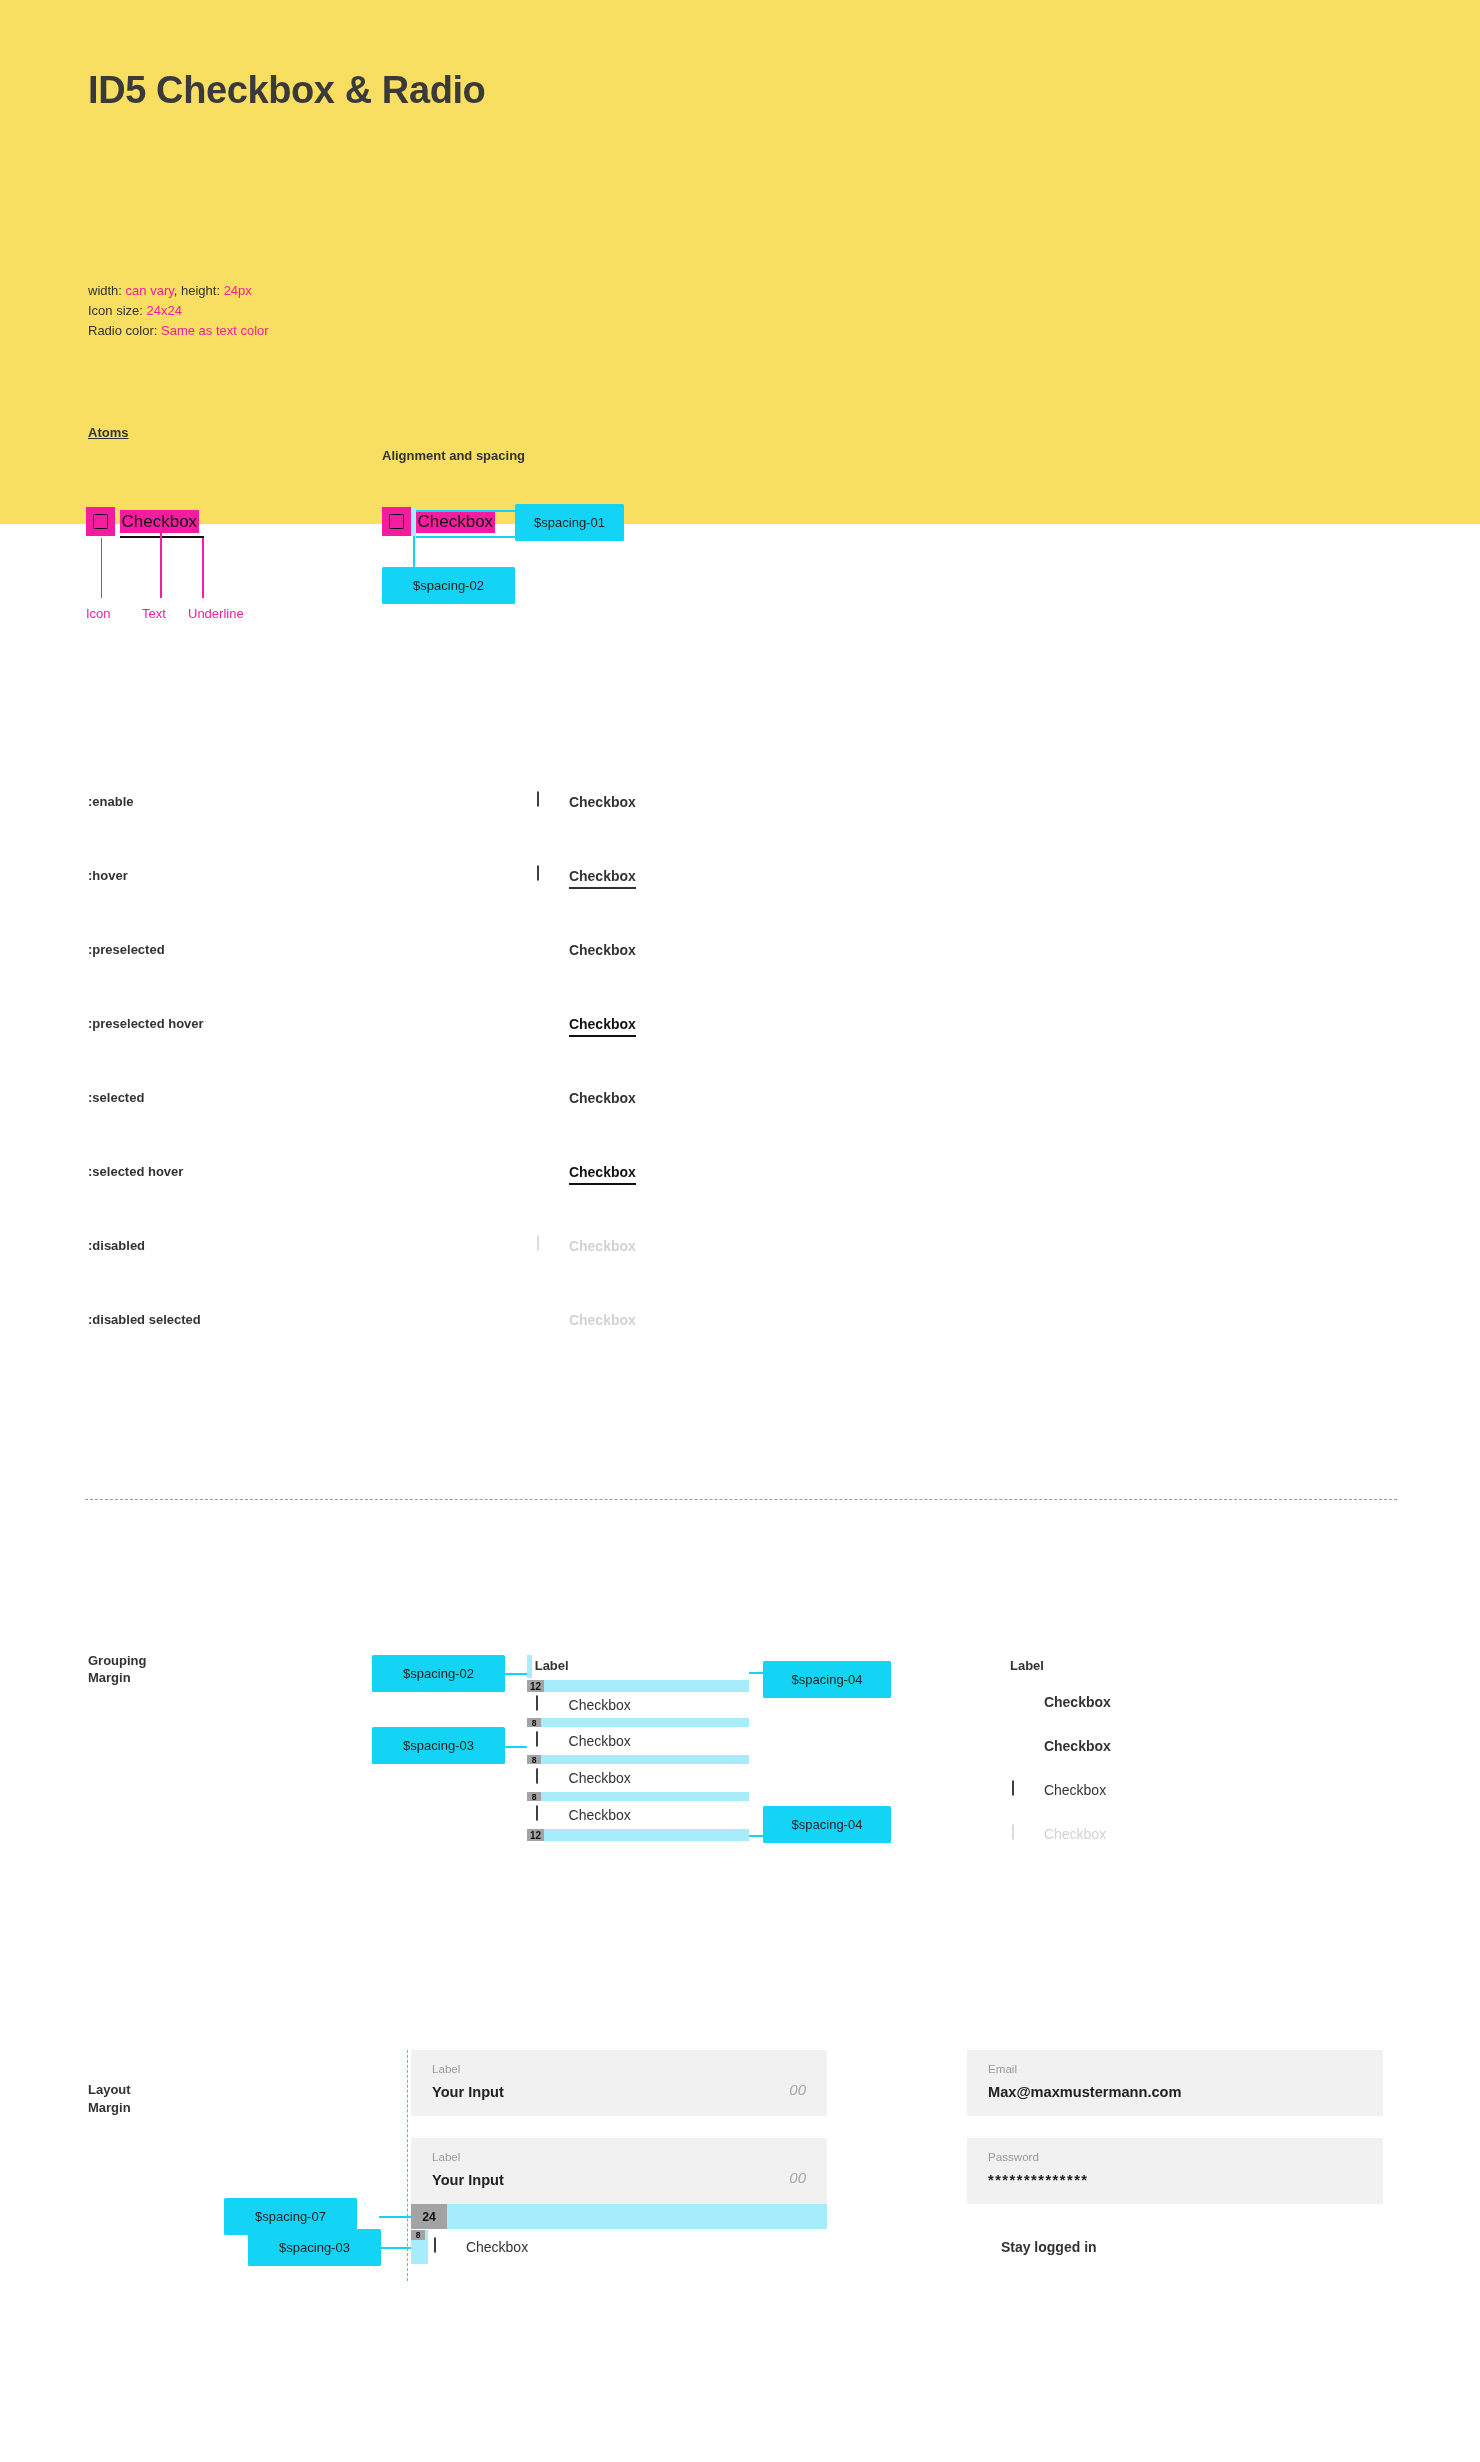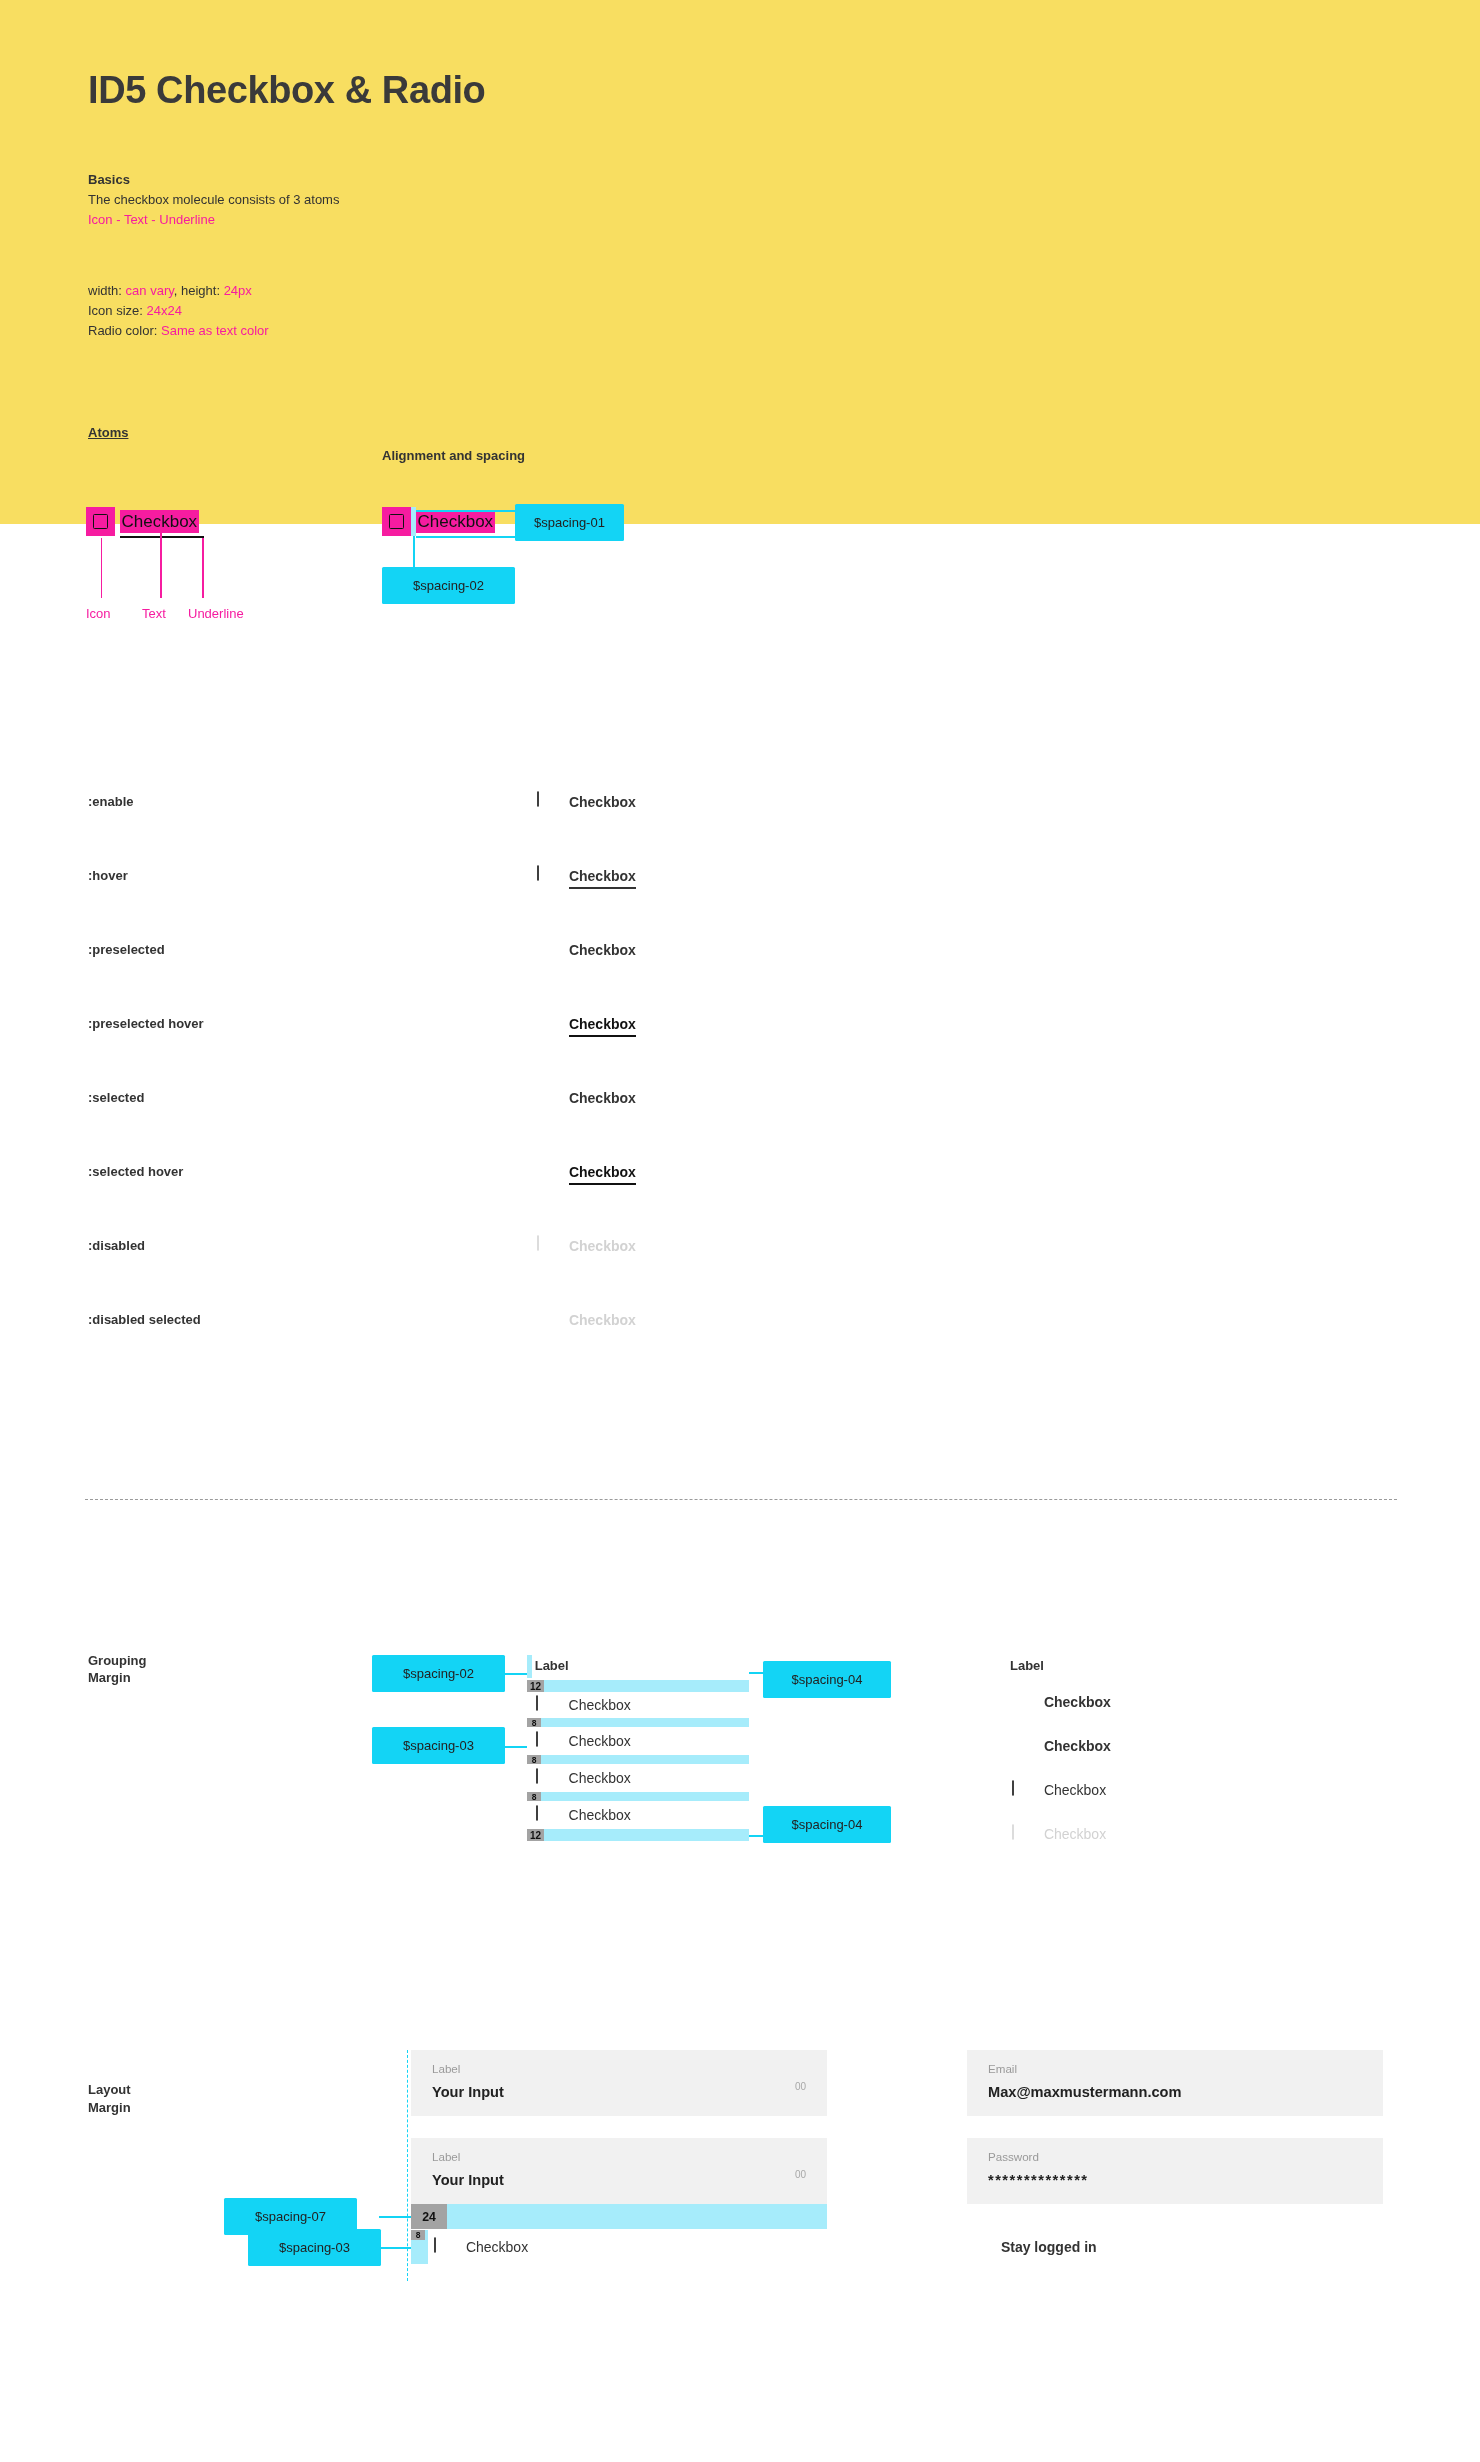--- a/index.html
+++ b/index.html
@@ -122,37 +122,32 @@
   }
   .connector { position: absolute; height: 1.5px; background: #13D4F5; }
 
   
   .layout-sec { position: absolute; left: 0; top: 2035px; width: 1480px; }
   .field {
     position: absolute; background: #F1F1F1; width: 416px; height: 66px;
   }
   .field-lab { position: absolute; left: 21px; top: 11.6px; font-size: 11.6px; color: #9a9a9a; }
   .field-val { position: absolute; left: 21px; top: 34px; font-size: 14.6px; font-weight: bold; color: #222; }
-  .field-cnt { position: absolute; right: 21px; top: 31px; font-size: 10px; color: #a8a8a8; }
+  .field-cnt { position: absolute; right: 21px; top: 31px; font-size: 15px; color: #a8a8a8; font-style: italic; }
   .vdash { position: absolute; width: 0; border-left: 1.5px dashed #13D4F5; }
 </style>
 </head>
 <body>
 
 <div class="page">
 
   <div class="hero"></div>
 
   <div class="hero-title">ID5 Checkbox &amp; Radio</div>
 
-  <div class="basics-block">
-    <div class="basics-h">Basics</div>
-    <div class="basics-l">The checkbox molecule consists of 3 atoms</div>
-    <div class="basics-l pink-t">Icon - Text - Underline</div>
-  </div>
 
   <div class="spec-block">
     <div class="basics-l">
       <span>width: </span><span class="pink-t">can vary</span><span>, height: </span><span class="pink-t">24px</span>
     </div>
     <div class="basics-l">
       <span>Icon size: </span><span class="pink-t">24x24</span>
     </div>
     <div class="basics-l">
       <span>Radio color: </span><span class="pink-t">Same as text color</span>

